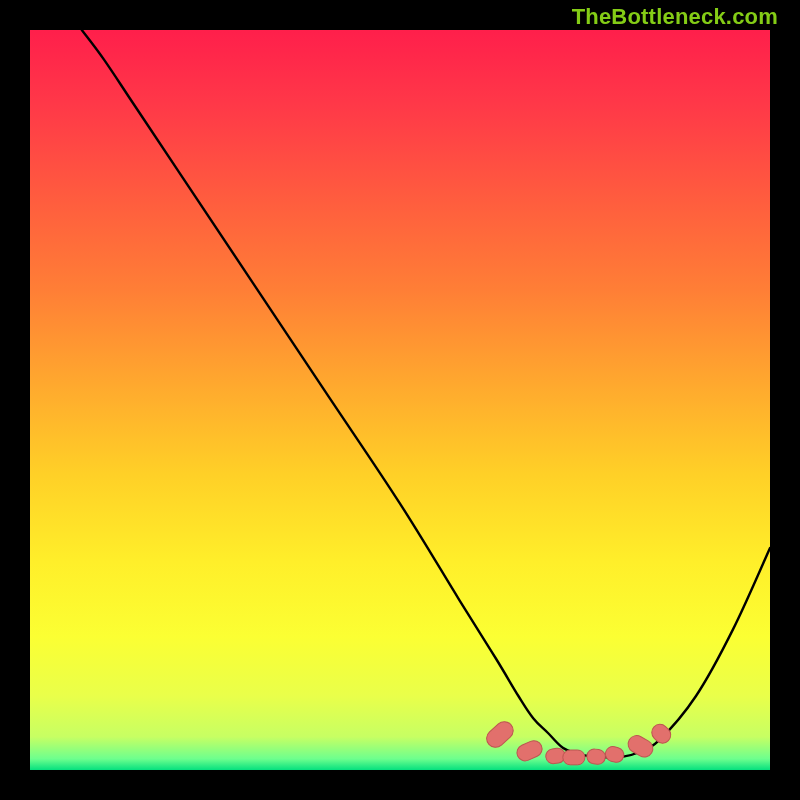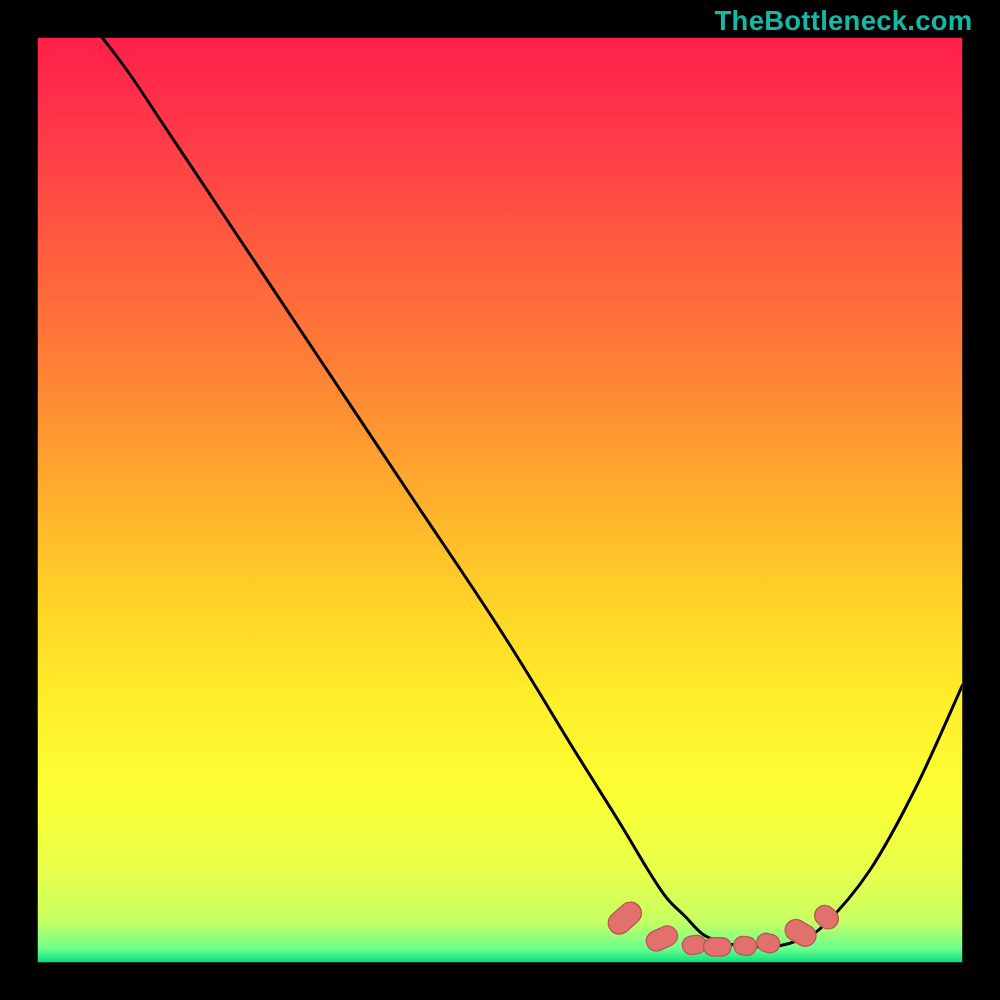--- a/index.html
+++ b/index.html
@@ -10,21 +10,21 @@
     height: 800px;
     background: #000;
   }
   .watermark {
     position: absolute;
     top: 4px;
     right: 22px;
     font-family: Arial, Helvetica, sans-serif;
     font-size: 22px;
     font-weight: bold;
-    color: #14b8a6;
+    color: #84cc16;
     letter-spacing: 0.2px;
   }
   .plot {
     position: absolute;
     left: 30px;
     top: 30px;
     width: 740px;
     height: 740px;
   }
   .plot svg { display: block; }

